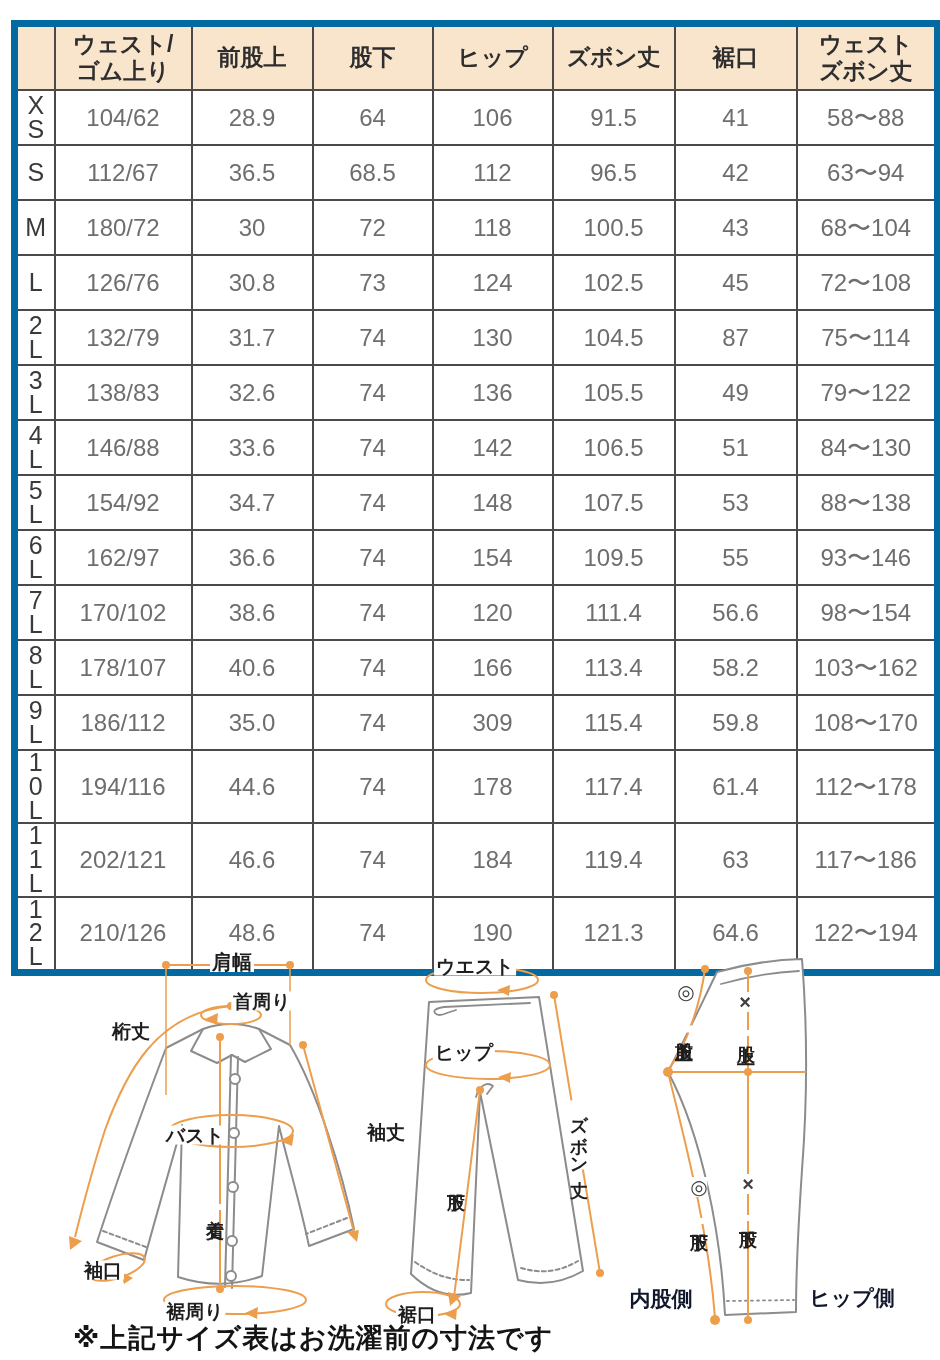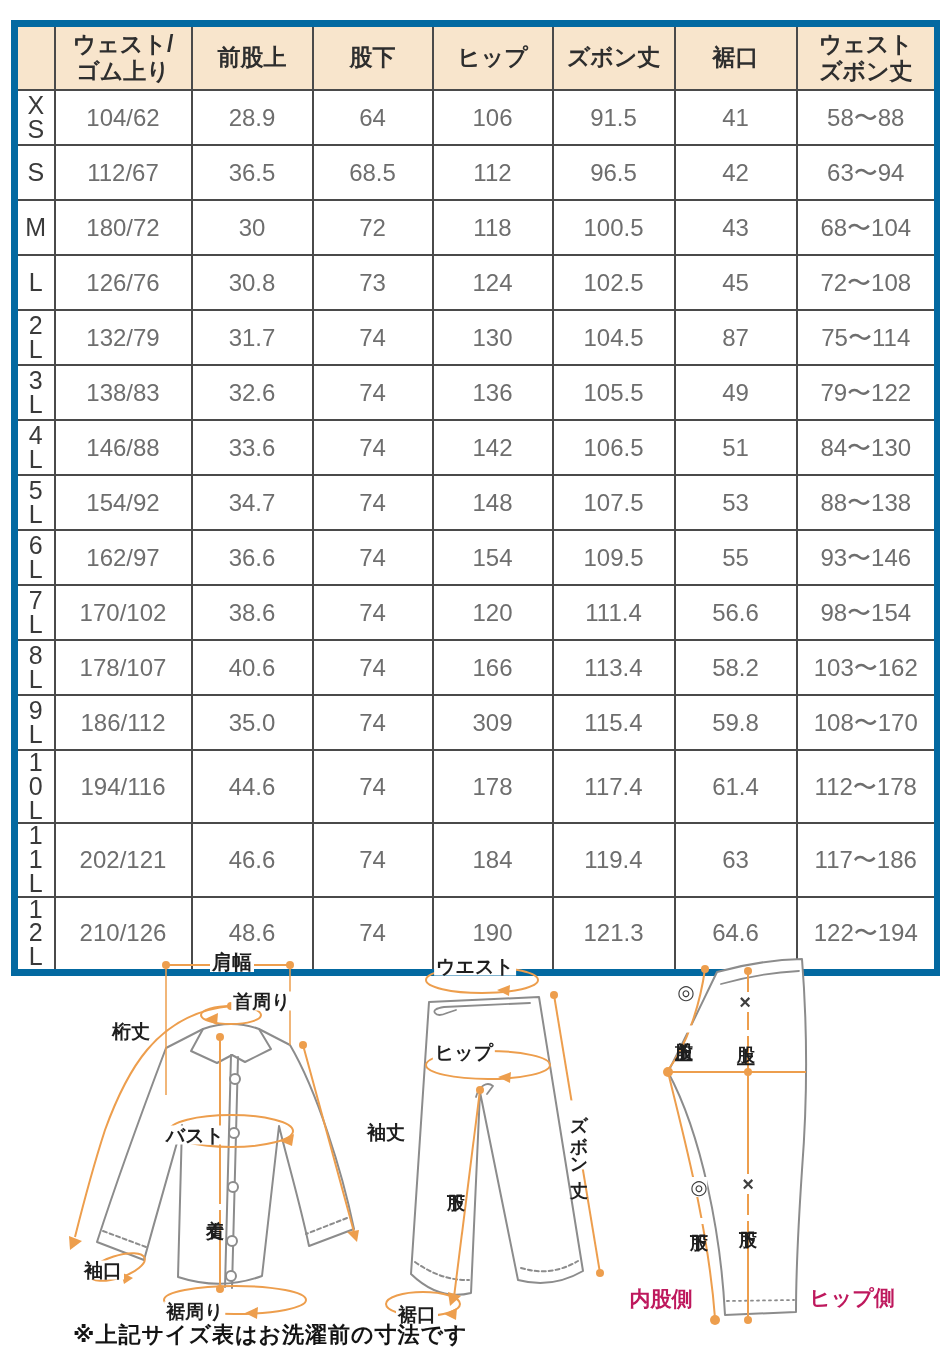--- a/index.html
+++ b/index.html
@@ -37,24 +37,24 @@
   .chip{
     position:absolute;transform:translate(-50%,-50%);background:#fff;
     padding:0 2px;font-weight:bold;font-size:19px;color:#1e1e1e;
     white-space:nowrap;line-height:1;z-index:3;
   }
   .vchip{
     writing-mode:vertical-rl;text-orientation:upright;
     padding:2px 0;font-size:18px;letter-spacing:1px;
   }
   .mark{font-size:20px;color:#3f3f3f;padding:0;}
-  .side-gray{color:#be185d;font-size:21px;background:transparent;}
+  .side-gray{color:#0f172a;font-size:21px;background:transparent;}
   
   #note{
-    position:absolute;left:73px;top:1320px;font-size:22px;font-weight:bold;
+    position:absolute;left:73px;top:1320px;font-size:27px;font-weight:bold;
     color:#141414;letter-spacing:1px;
   }
 </style>
 </head>
 <body>
 
 <table id="size-table">
   <colgroup>
     <col style="width:40px">
       <col style="width:137px">

